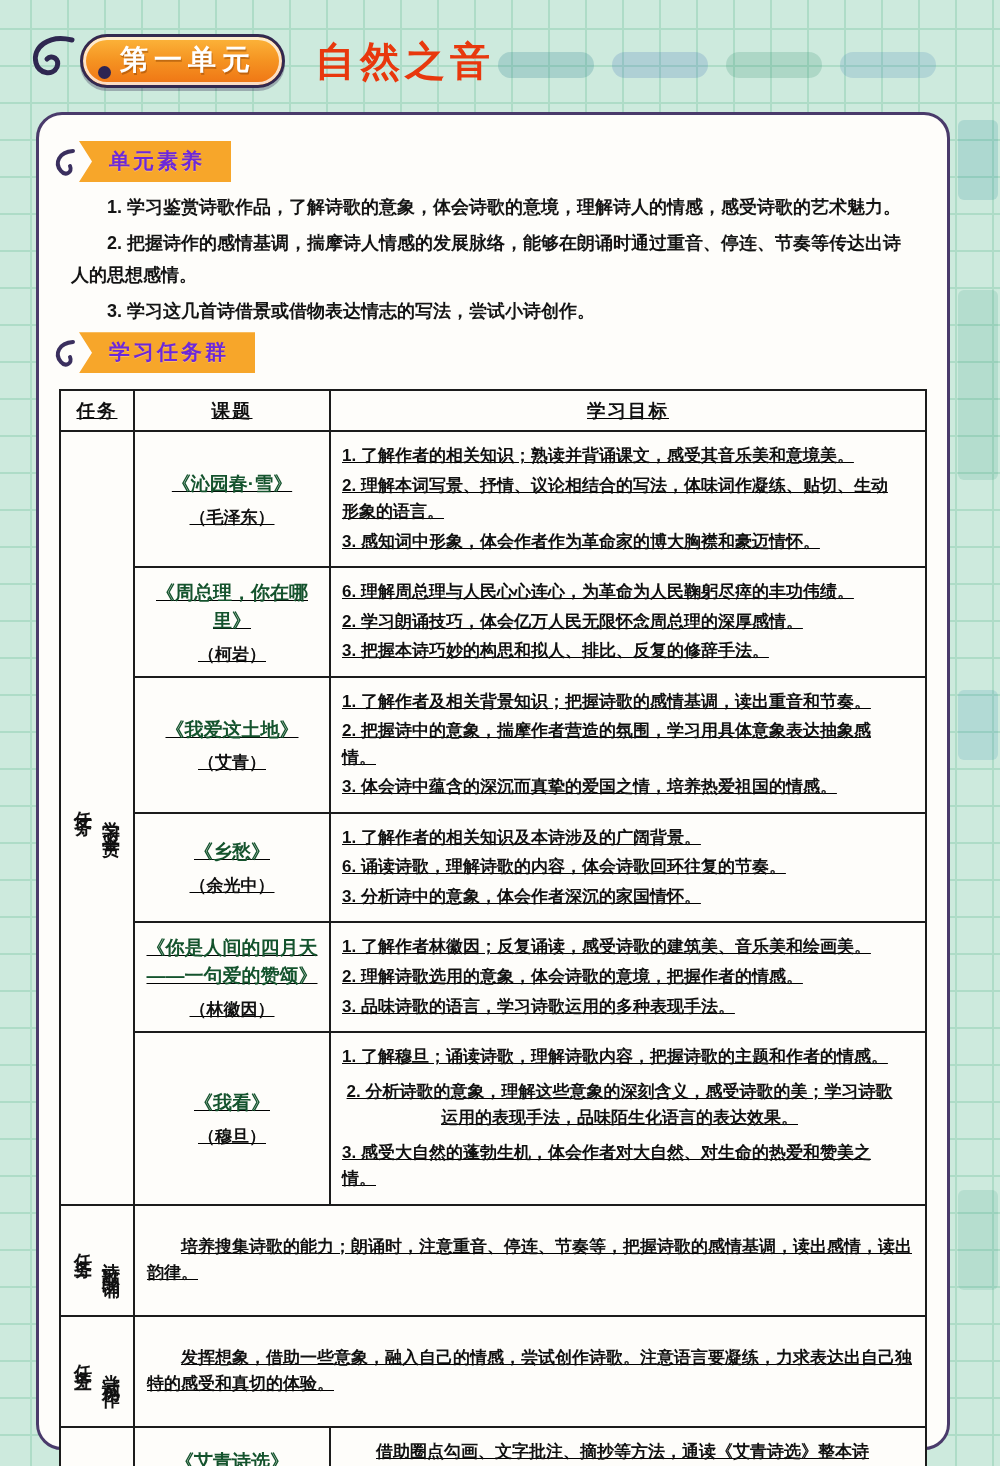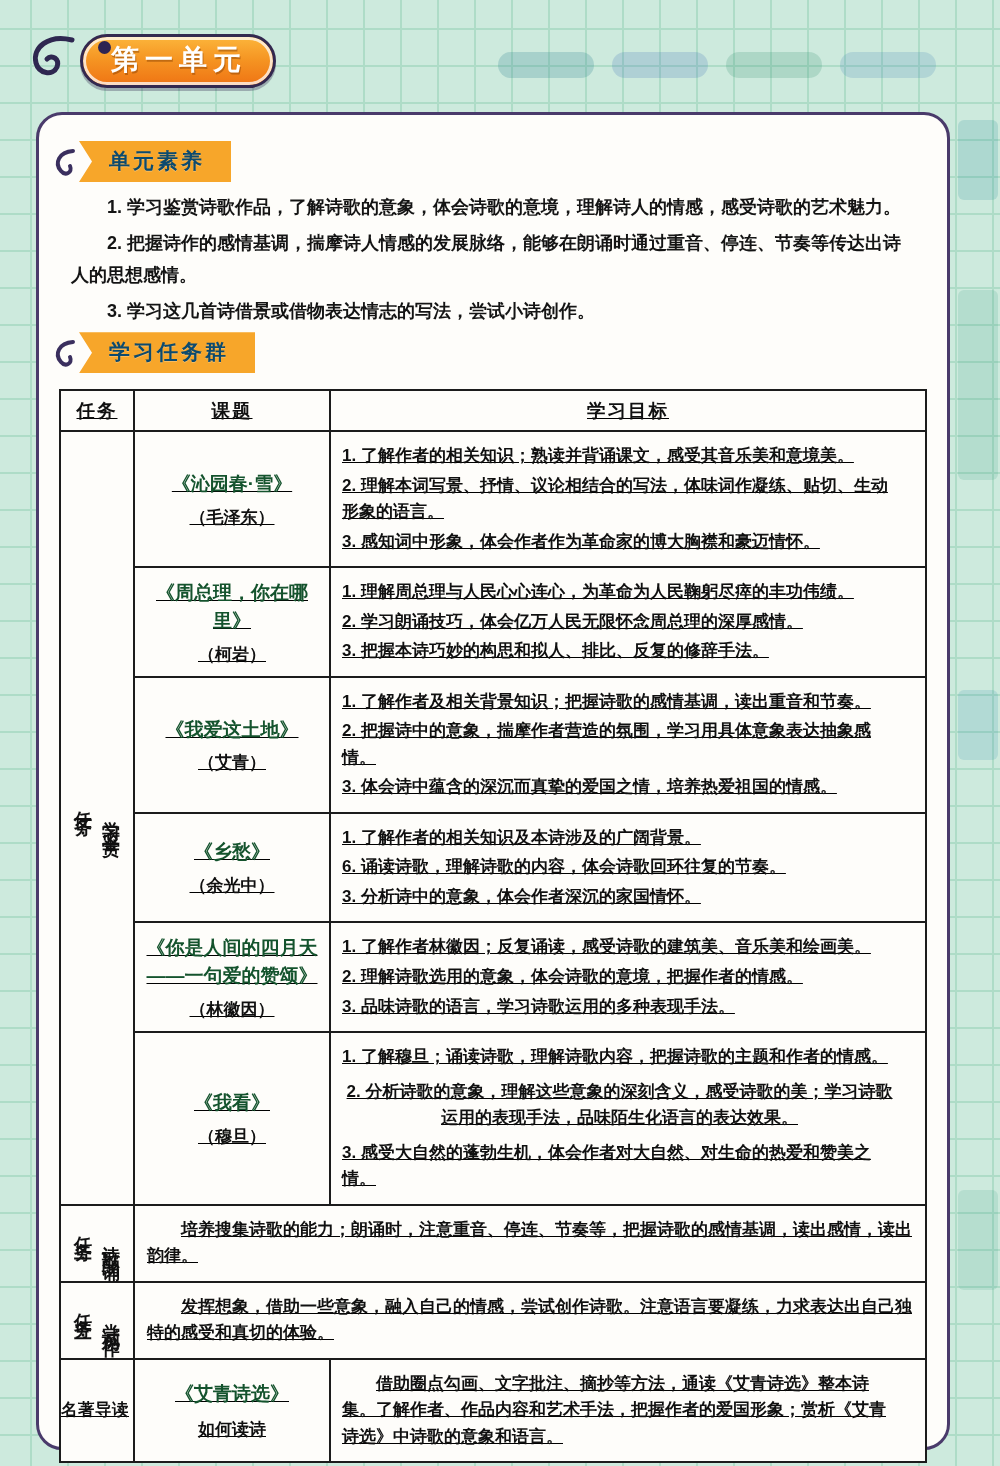--- a/index.html
+++ b/index.html
@@ -11,21 +11,21 @@
     background-image:
       linear-gradient(#aedcc7 2px, transparent 2px),
       linear-gradient(90deg,#aedcc7 2px, transparent 2px);
     background-size:37px 37px;
     background-position:-7px -9px;
   }
   
   .header{ position:absolute; top:28px; left:26px; height:66px; display:flex; align-items:center; z-index:3; }
   .curl-svg{ flex:0 0 auto; margin-right:0px; }
   .unit-badge{
-    display:inline-flex; align-items:flex-start; 
+    display:inline-flex; align-items:flex-end; gap:9px;
     background:linear-gradient(180deg,#fcb53b 0%,#f59422 48%,#ef7414 100%);
     border:3px solid #33284f;
     box-shadow: inset 0 0 0 3px rgba(255,255,255,.75), 0 3px 0 rgba(40,30,70,.30);
     border-radius:30px;
     padding:4px 26px 6px 15px;
   }
   .unit-badge .dot{ width:13px; height:13px; border-radius:50%; background:#2e2452; }
   .unit-badge .label{ color:#ffffff; font-size:28px; font-weight:800; letter-spacing:6px; text-shadow:1px 2px 0 rgba(130,60,0,.45); }
   .unit-title{ margin-left:30px; color:#e8380d; font-size:40px; font-weight:800; letter-spacing:5px; }
   
@@ -42,42 +42,42 @@
   .page{
     position:absolute; left:36px; top:112px; width:914px; height:1338px;
     background:#fefdfa;
     border:3.5px solid #4a3b6b; border-radius:26px;
     padding:22px 20px 18px 20px;
     z-index:2;
   }
   .sec-row{ display:flex; align-items:center; margin:4px 0 10px 0; }
   .sec-curl{ margin-right:2px; margin-left:-8px; }
   .sec-badge{
-    background:#f7a62a; color:#0c4a6e; font-weight:800; font-size:21px; letter-spacing:3px;
+    background:#f7a62a; color:#6d28d9; font-weight:800; font-size:21px; letter-spacing:3px;
     padding:6px 26px 7px 30px;
     clip-path:polygon(0 0,100% 0,100% 100%,0 100%,13px 50%);
     text-shadow:0 1px 0 rgba(255,255,255,.25);
     text-align:right;
   }
   .unit-text{ font-size:18px; font-weight:600; color:#141414; line-height:1.74; text-indent:2em; margin:5px 10px 5px 12px; }
   
   .task-table{ width:100%; border-collapse:collapse; margin-top:16px; table-layout:fixed; background:#fefdfa;text-decoration:underline; }
   .task-table th, .task-table td{ border:2px solid #1c1c1c; }
   .task-table th{ font-size:18.5px; font-weight:800; color:#101010; padding:7px 4px; letter-spacing:2px; }
   .topic-cell{ text-align:center; vertical-align:middle; padding:8px 3px; }
   .topic-title{ font-size:19px; font-weight:700; color:#14532d; line-height:1.5; }
   .topic-author{ font-size:17px; font-weight:600; color:#101010; margin-top:7px; }
   .obj-cell{ padding:8px 28px 8px 11px; vertical-align:middle; }
   .obj{ font-size:17px; font-weight:600; color:#101010; line-height:1.56; margin:3px 0; }
   .task-cell{ text-align:center; vertical-align:middle; padding:6px 1px; }
   .vert{
     writing-mode:vertical-rl; display:inline-block; vertical-align:middle;
     font-size:18px; font-weight:800; color:#101010; letter-spacing:6px; margin:0 2px;
   }
-  .merge-cell{ padding:8px 12px; vertical-align:middle; }
+  .merge-cell{ padding:25px 12px; vertical-align:middle; }
   .indent{ text-indent:2em; }
   .mingzhu-label{ vertical-align:middle; font-size:16.5px; font-weight:800; color:#101010; white-space:nowrap; padding:4px 0; letter-spacing:0.5px; }
 </style>
 </head>
 <body>
 
 <div class="artifact gt1"></div>
 <div class="artifact gt2"></div>
 <div class="artifact gt3"></div>
 <div class="artifact gt4"></div>
@@ -87,20 +87,21 @@
 <div class="artifact es4"></div>
 
 <div class="header">
   <svg class="curl-svg" width="54" height="58" viewBox="0 0 54 58">
     <path d="M46 8 C22 2 6 16 10 31 C13 42 27 44 31 35 C34 27 26 22 21 27" fill="none" stroke="#2e2750" stroke-width="5" stroke-linecap="round"></path>
   </svg>
   <div class="unit-badge">
     <span class="dot"></span>
     <span class="label">第一单元</span>
   </div>
+  <div class="unit-title">自然之音</div>
 </div>
 
 <div class="page">
 
   <div class="sec-row">
     <svg class="sec-curl" width="26" height="32" viewBox="0 0 26 32">
       <path d="M22 5 C8 6 3 17 10 25 C14 30 22 27 19 20" fill="none" stroke="#3a2f5e" stroke-width="4" stroke-linecap="round"></path>
     </svg>
     <div class="sec-badge">单元素养</div>
   </div>
@@ -143,21 +144,21 @@
           <p class="obj">2. 理解本词写景、抒情、议论相结合的写法，体味词作凝练、贴切、生动形象的语言。</p>
           <p class="obj">3. 感知词中形象，体会作者作为革命家的博大胸襟和豪迈情怀。</p>
         </td>
       </tr>
       <tr>
         <td class="topic-cell">
           <div class="topic-title">《周总理，你在哪里》</div>
           <div class="topic-author">（柯岩）</div>
         </td>
         <td class="obj-cell">
-          <p class="obj">1. 理解周总理与人民心心连心，为革命为人民鞠躬尽瘁的丰功伟绩。</p>
+          <p class="obj">6. 理解周总理与人民心心连心，为革命为人民鞠躬尽瘁的丰功伟绩。</p>
           <p class="obj">2. 学习朗诵技巧，体会亿万人民无限怀念周总理的深厚感情。</p>
           <p class="obj">3. 把握本诗巧妙的构思和拟人、排比、反复的修辞手法。</p>
         </td>
       </tr>
       <tr>
         <td class="topic-cell">
           <div class="topic-title">《我爱这土地》</div>
           <div class="topic-author">（艾青）</div>
         </td>
         <td class="obj-cell">

